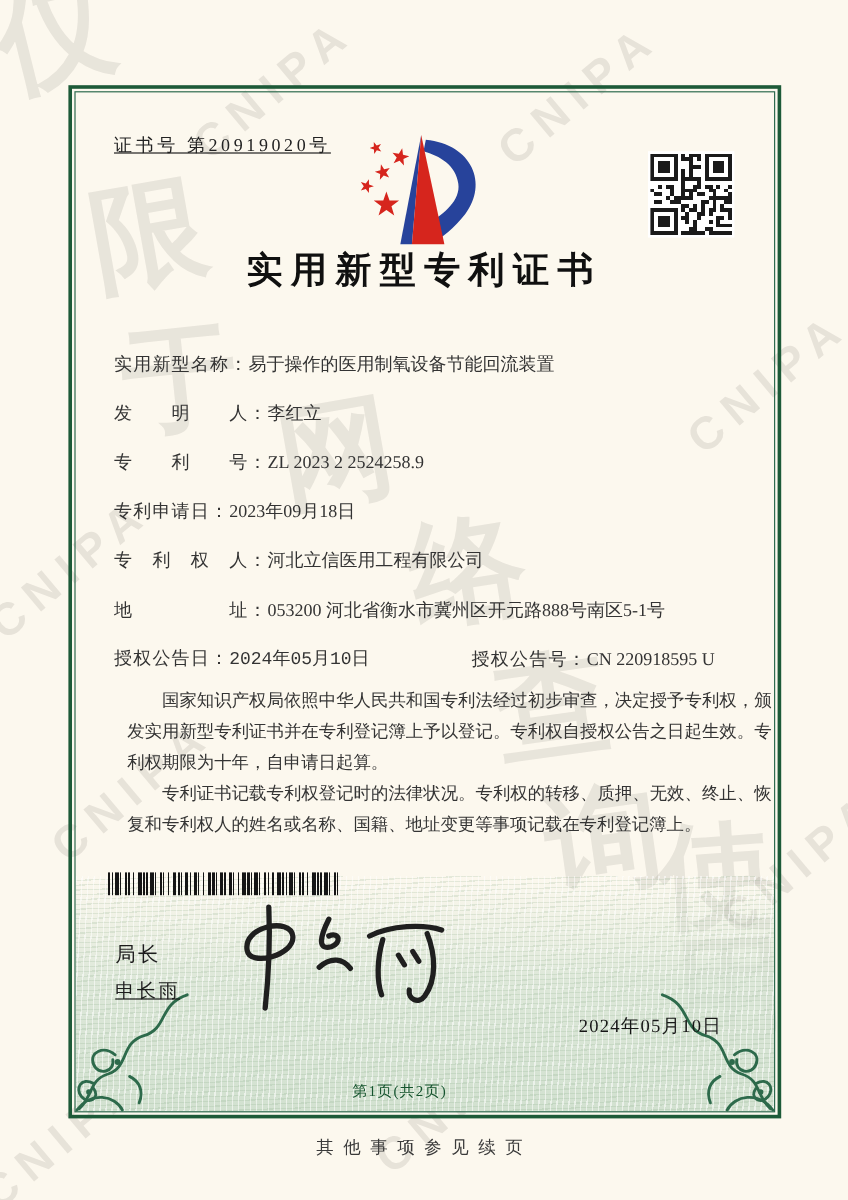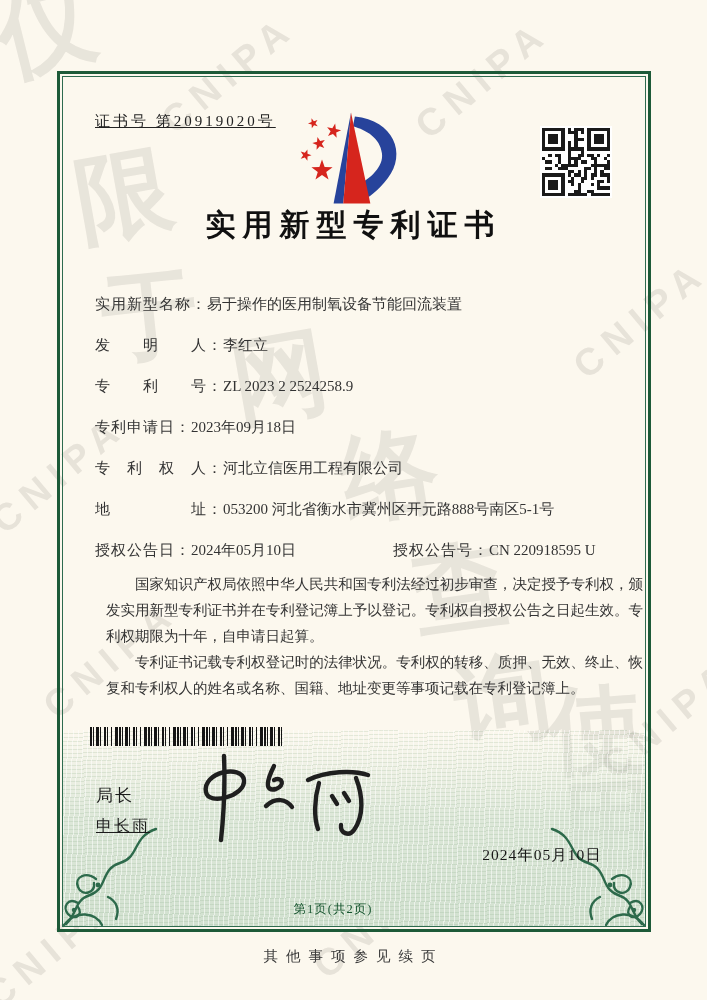--- a/index.html
+++ b/index.html
@@ -49,21 +49,21 @@
   .logo{ position:absolute; left:293px; top:110px; width:116px; height:98px; }
   .qr{ position:absolute; left:540px; top:126px; width:72px; height:72px; background:#fff; padding:2px; }
   .title{
     position:absolute; top:205px; left:0; width:100%; text-align:center;
     font-size:30px; font-weight:700; letter-spacing:7px; color:#101010;
   }
   .fields{ position:absolute; left:95px; top:284px; width:548px; font-size:15px; color:#333;margin-top:10px; }
   .frow{ line-height:20px; margin-bottom:21px; white-space:pre-wrap; }
   .frow .lab{ letter-spacing:1px; }
   .grant{ margin-top:4px; display:flex; }
-  .grant .pair1{ width:298px; }
+  .grant .pair1{ width:298px;font-family:Liberation Mono, monospace; }
   .paras{
     position:absolute; left:93px; top:571px; width:550px;
     font-size:14.5px; line-height:26px; color:#343434; text-align:justify;
   }
   .paras p{ text-indent:2em;margin-left:13px; }
   .barcode{
     position:absolute; left:90px; top:727px; width:192px; height:19px;
     background:repeating-linear-gradient(90deg,
       #151515 0 2px, transparent 2px 3px,
       #151515 3px 4px, transparent 4px 6px,

